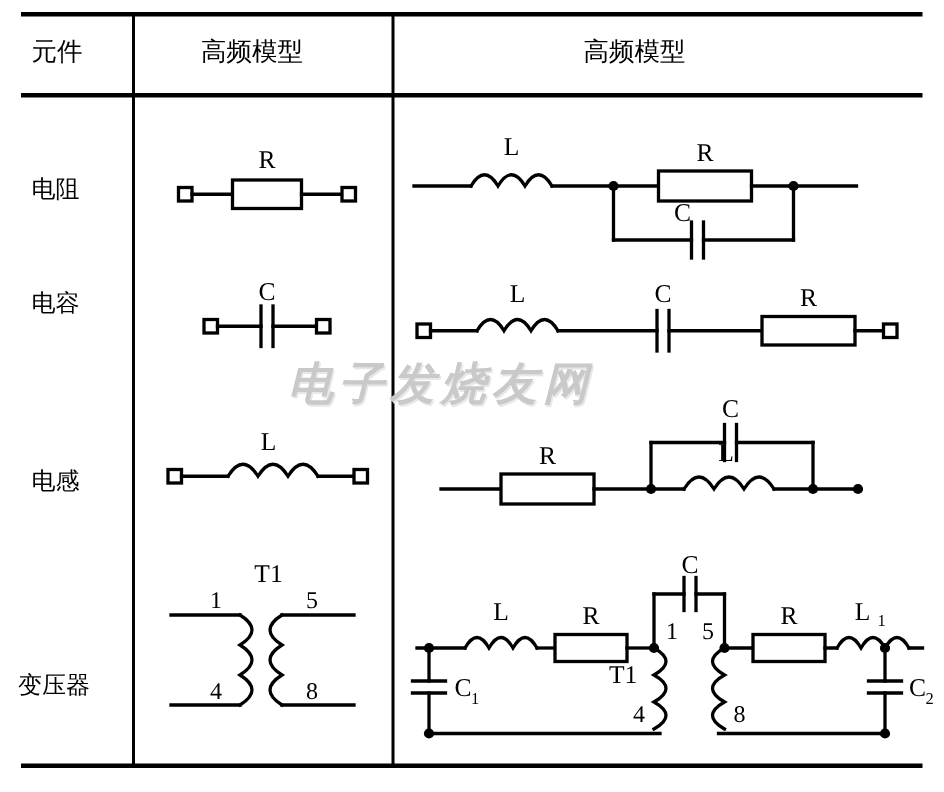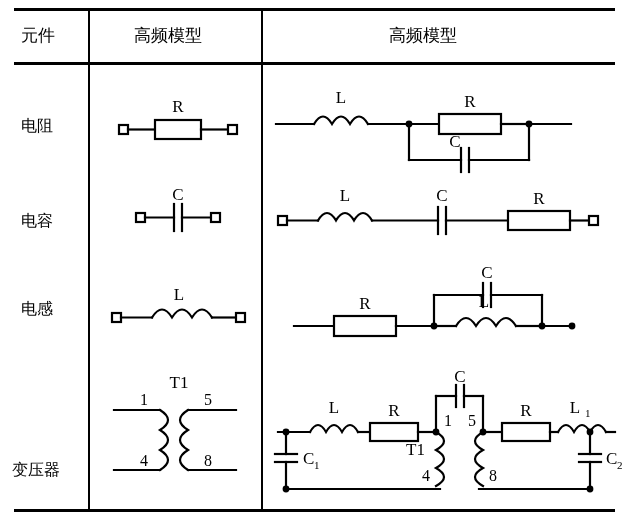--- a/index.html
+++ b/index.html
@@ -23,23 +23,23 @@
   .hdr{position:absolute;font-size:17px;line-height:1;white-space:nowrap;
        font-family:"DejaVu Sans","Liberation Sans",sans-serif;}
   .hdr-comp{left:21px;top:27px;}
   .hdr-ideal{left:134px;top:27px;}
   .hdr-hf{left:389px;top:27px;}
 
   
   .rowlabel{position:absolute;font-size:16px;line-height:1;white-space:nowrap;
        font-family:"DejaVu Sans","Liberation Sans",sans-serif;}
   .rl-r{left:21px;top:118px;}
-  .rl-c{left:21px;top:213px;}
-  .rl-l{left:21px;top:301px;}
-  .rl-t{left:12px;top:462px;}
+  .rl-c{left:21px;top:194px;}
+  .rl-l{left:21px;top:313px;}
+  .rl-t{left:12px;top:449px;}
 
   
   .cell{position:absolute;}
   svg{display:block;overflow:visible;}
   .wire{stroke:#000;stroke-width:2.2;fill:none;stroke-linecap:square;}
   .box{stroke:#000;stroke-width:2.2;fill:#fff;}
   .term{stroke:#000;stroke-width:2.2;fill:#fff;}
   .node{fill:#000;}
   .lbl{font-family:"Liberation Serif","DejaVu Serif",serif;font-size:17px;fill:#000;}
   .lbl-sm{font-family:"Liberation Serif","DejaVu Serif",serif;font-size:11px;fill:#000;}
@@ -255,14 +255,15 @@
       <line class="wire" x1="320" y1="56" x2="320" y2="78"></line>
       <line class="wire" x1="309" y1="78" x2="331" y2="78" stroke-width="3"></line>
       <line class="wire" x1="309" y1="86" x2="331" y2="86" stroke-width="3"></line>
       <line class="wire" x1="320" y1="86" x2="320" y2="113"></line>
       <text class="lbl" x="336" y="88">C</text>
       <text class="lbl-sm" x="347" y="93">2</text>
       <circle class="node" cx="320" cy="113" r="3.4"></circle>
     </svg>
   </div>
 
+  <div class="wm wm-cn">电子发烧友网</div>
 
 </div>
 
 </body></html>

